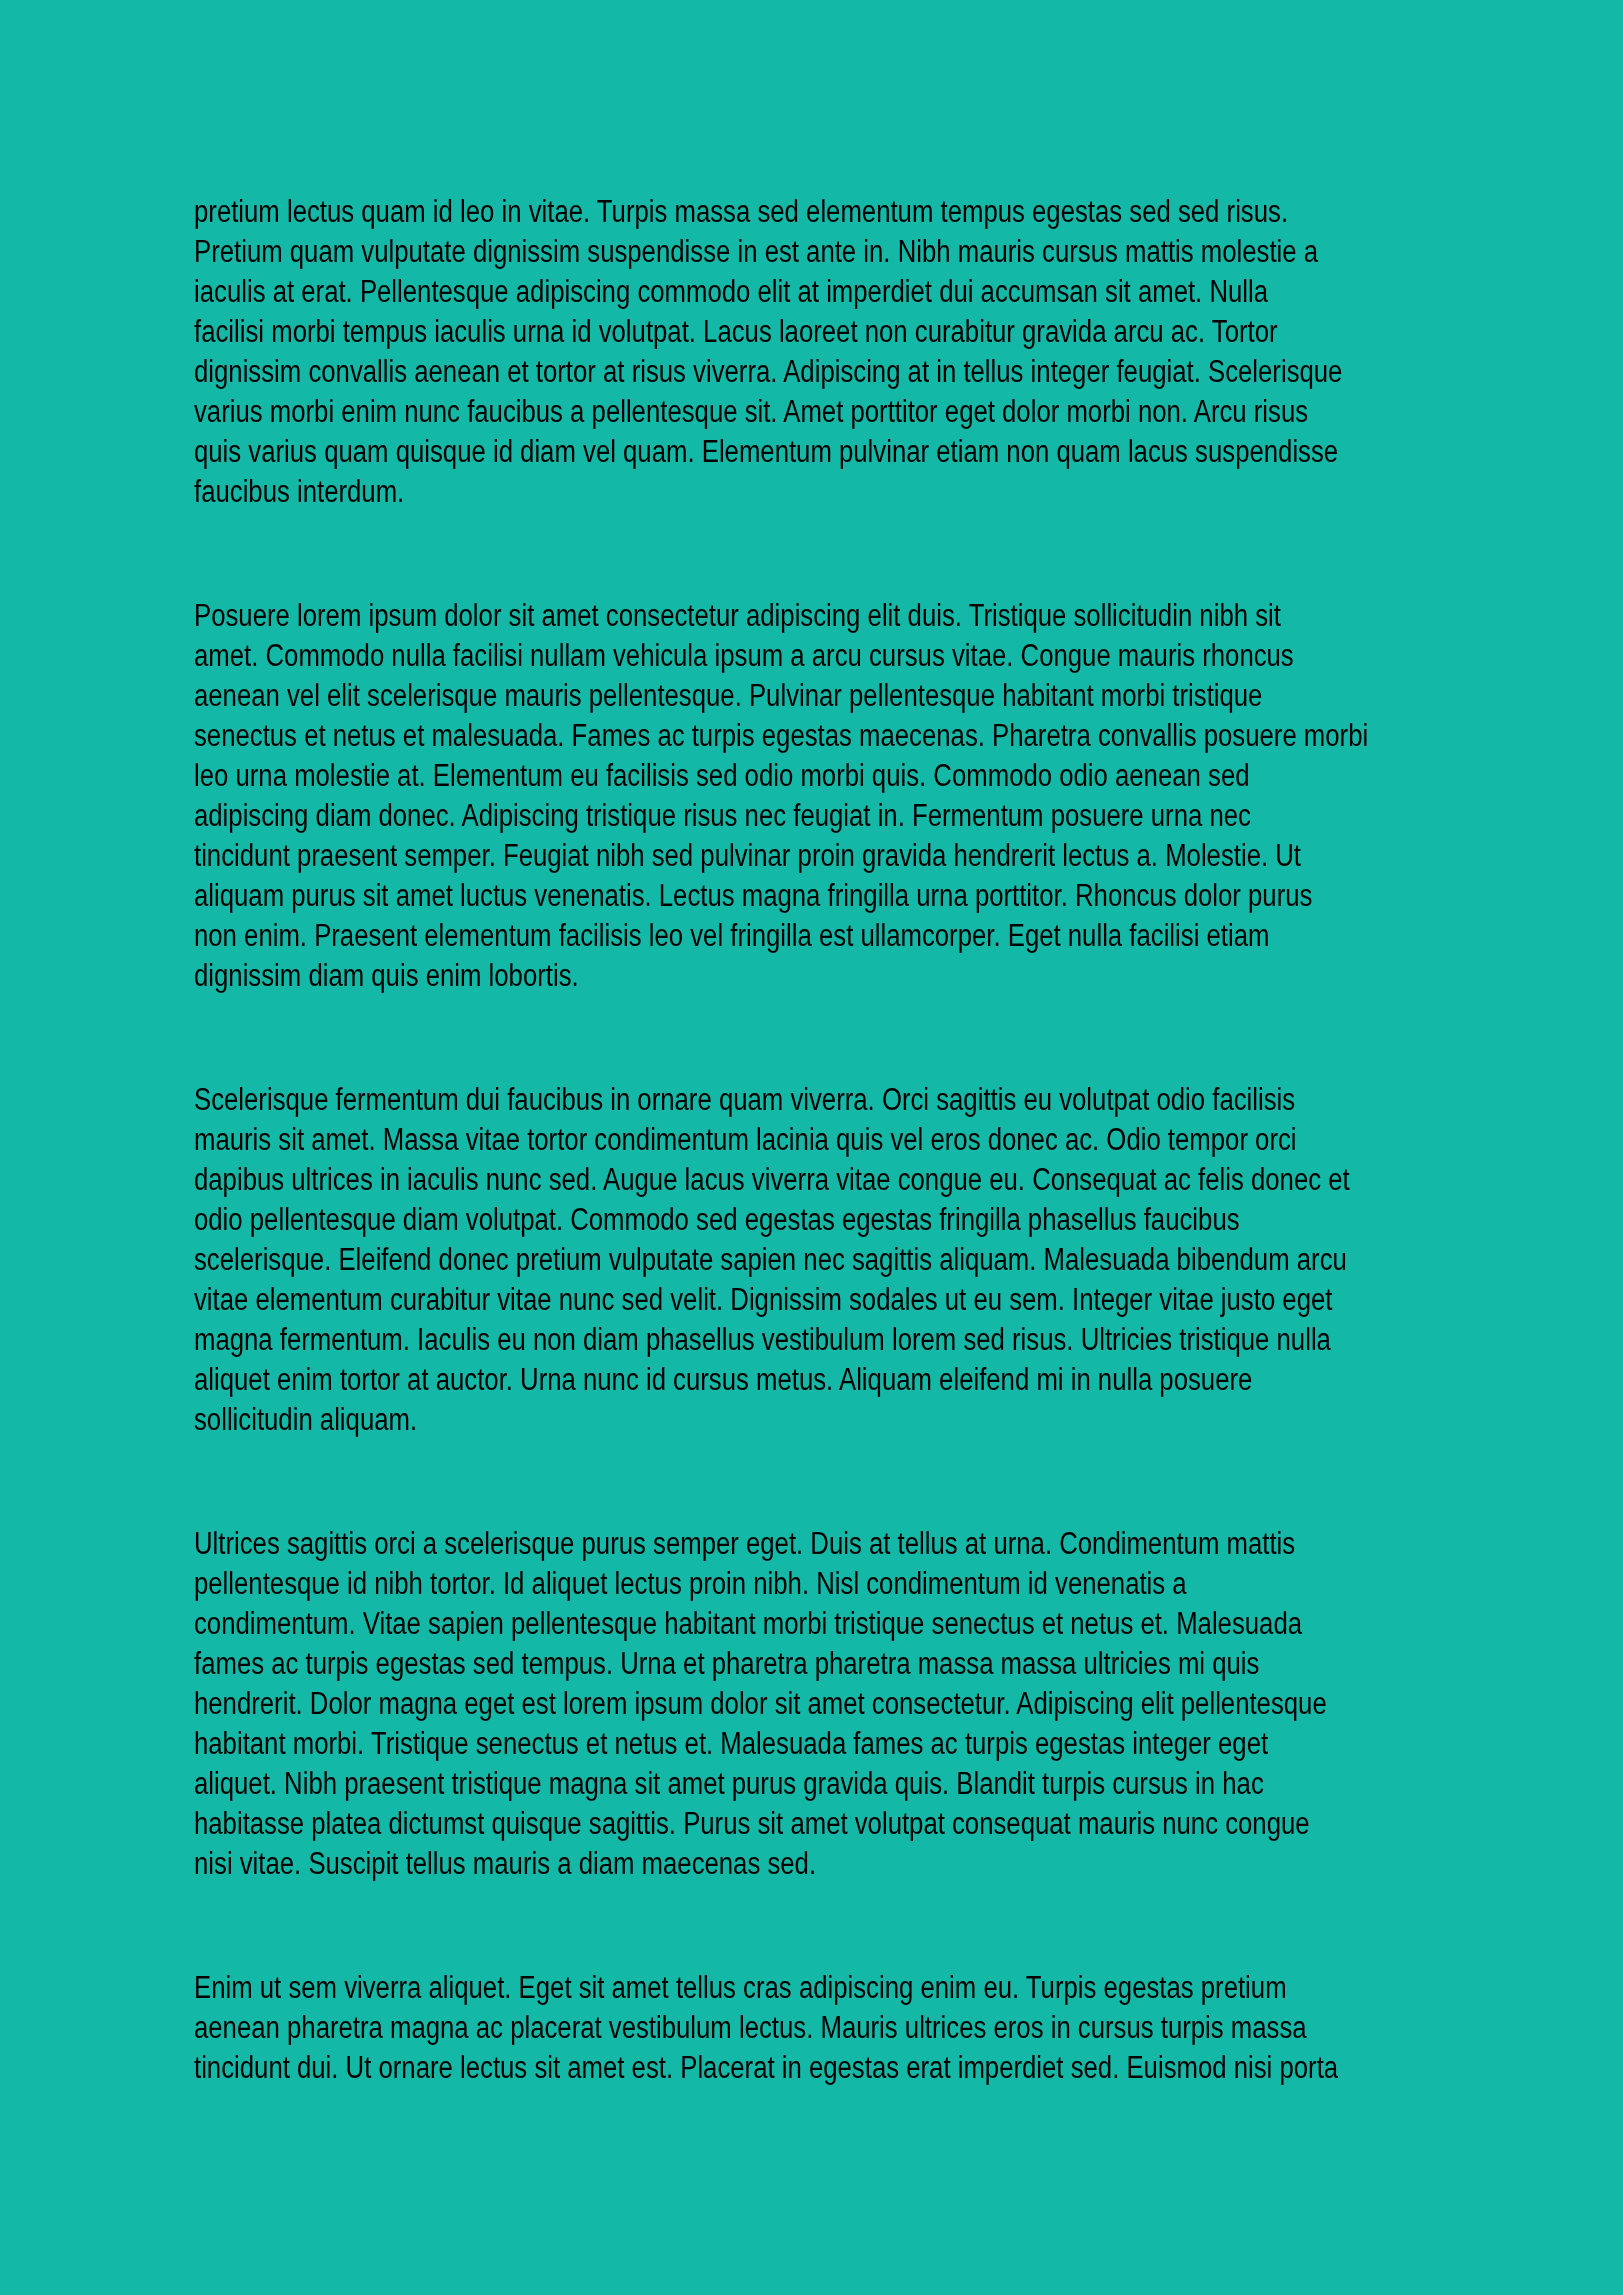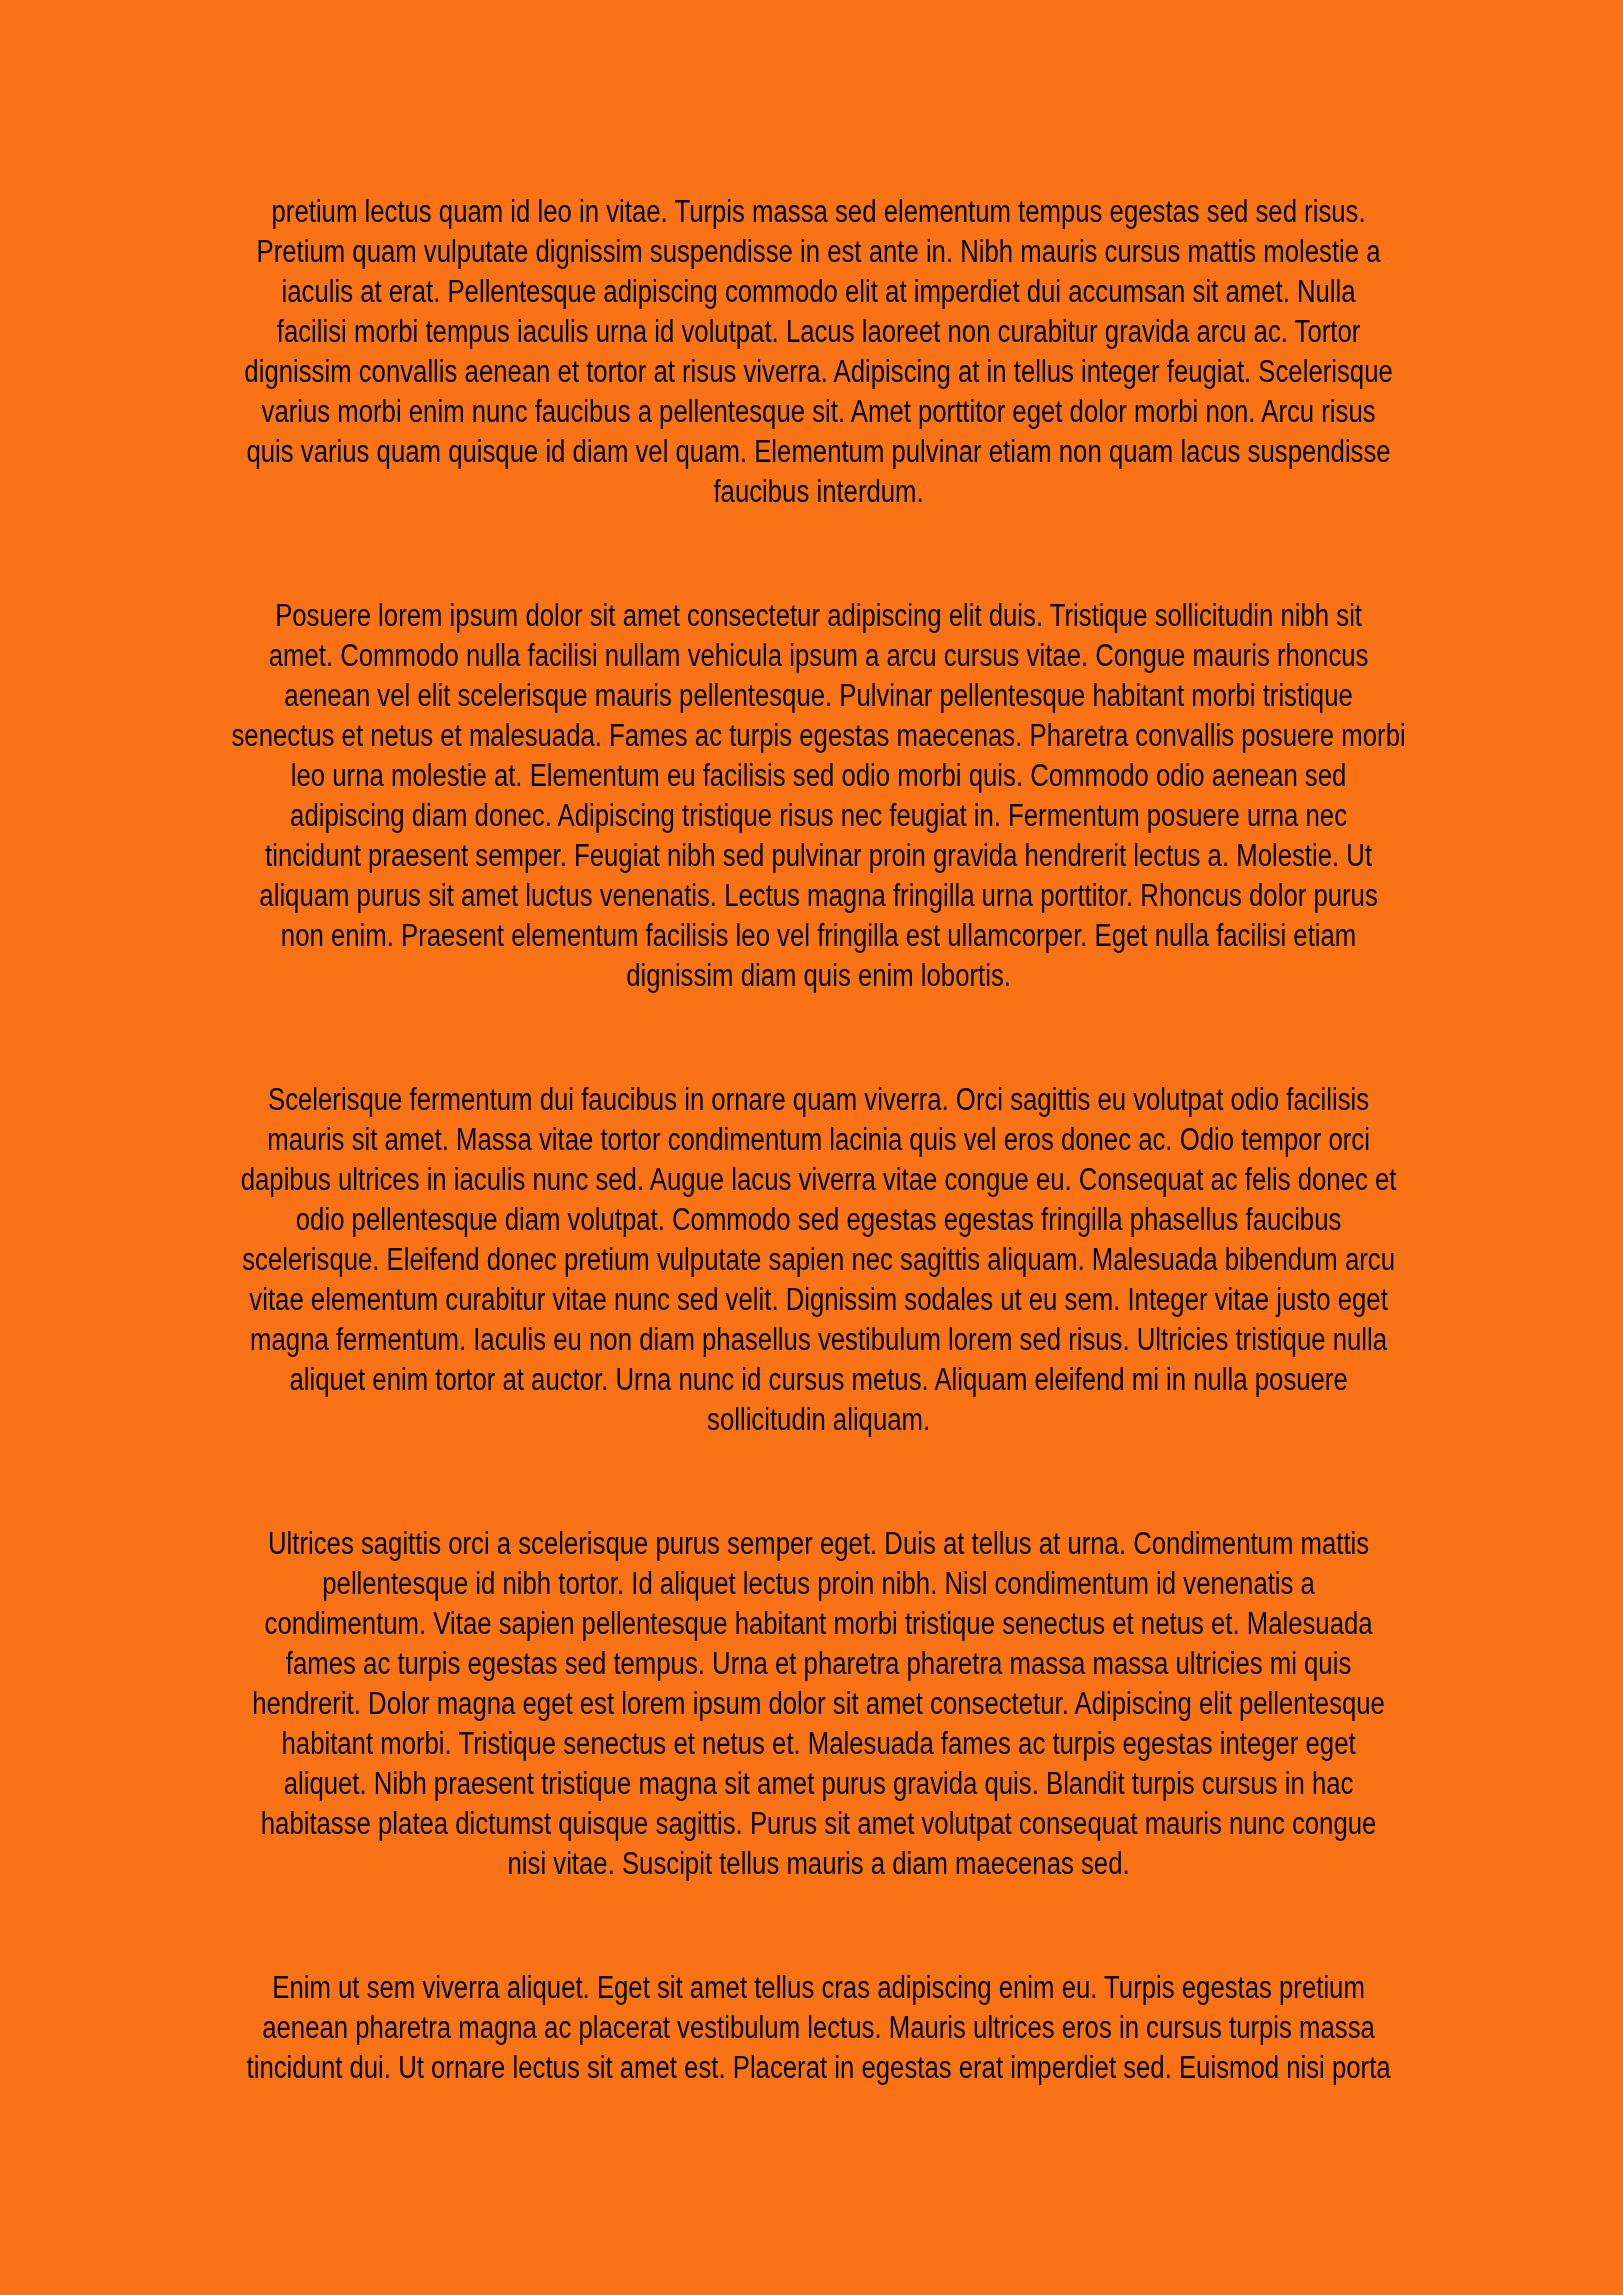--- a/index.html
+++ b/index.html
@@ -4,23 +4,22 @@
 <style>
   html, body {
     margin: 0;
     padding: 0;
     background: #ffffff;
   }
   .page {
     position: relative;
     width: 1623px;
     height: 2295px;
-    background: #f97316;
+    background: #14b8a6;
     overflow: hidden;
-    text-align: center;
   }
   .text-block {
     position: absolute;
     left: 194px;
     top: 192px;
     width: 1505px;
   }
   .para {
     margin: 0 0 84px 0;
     color: #000000;

